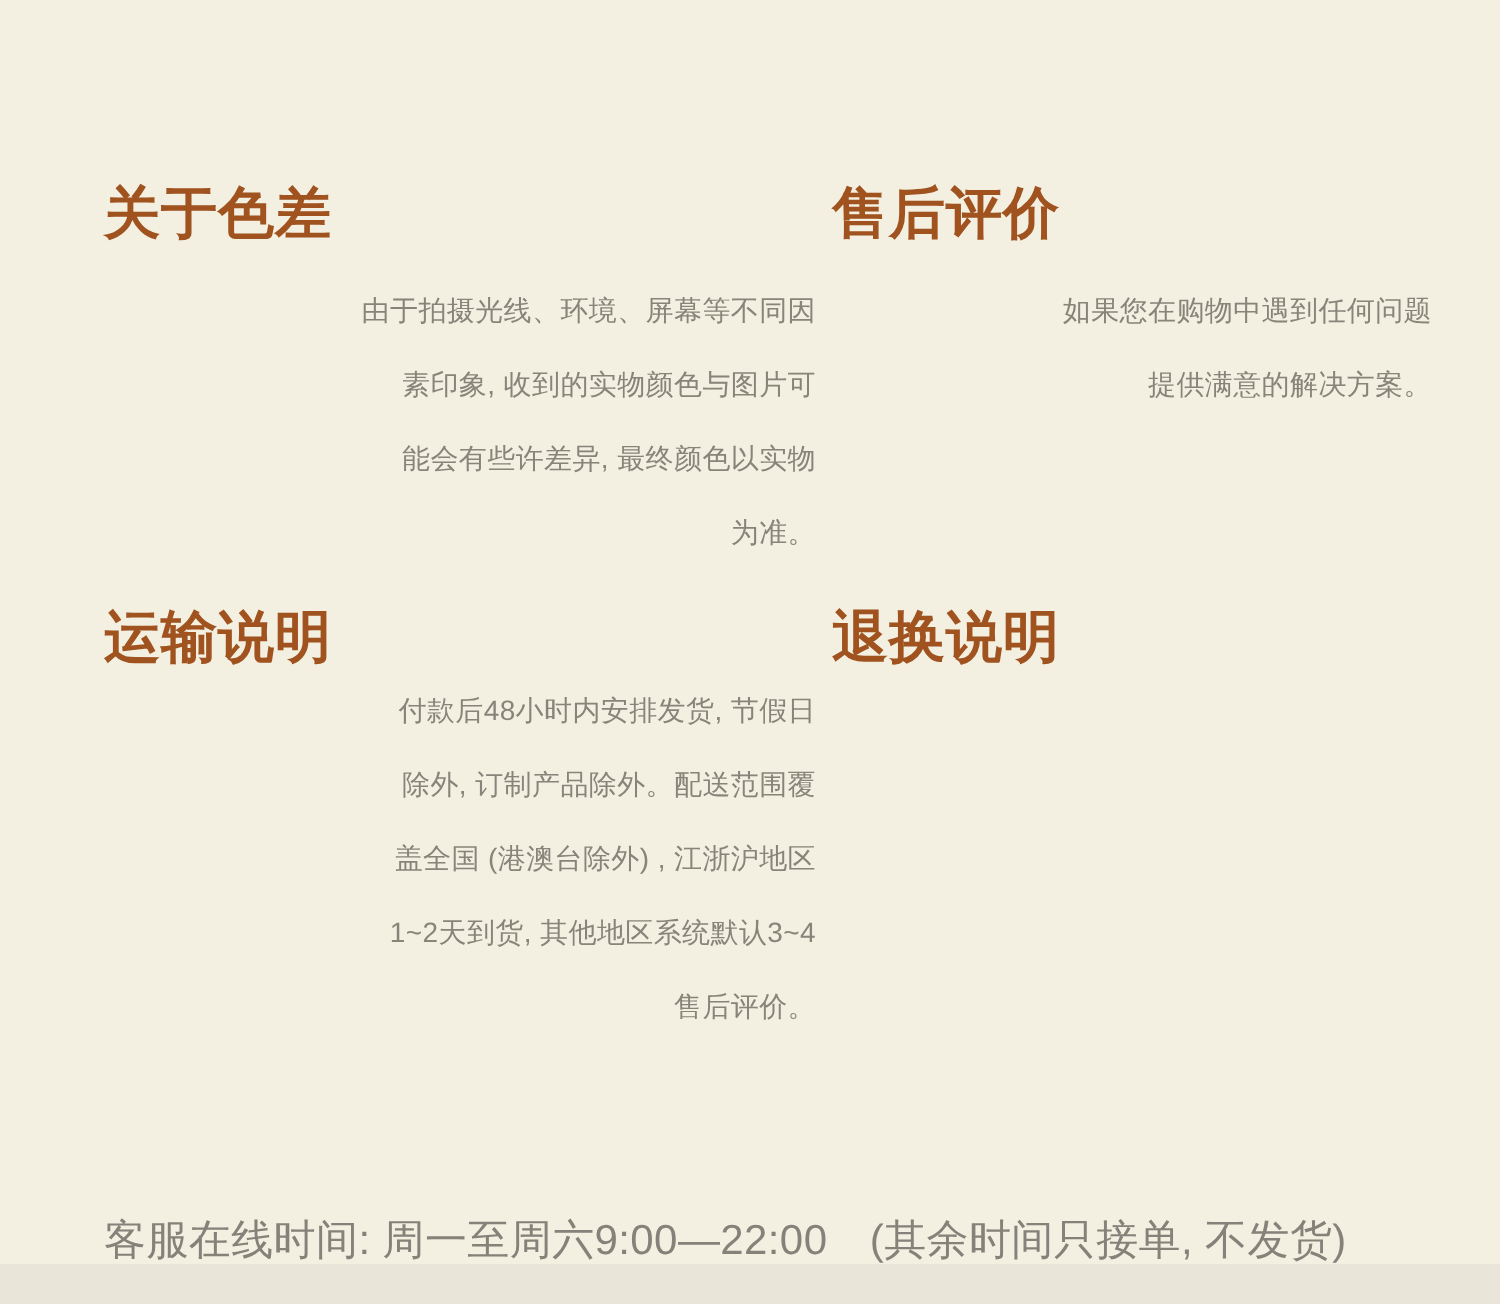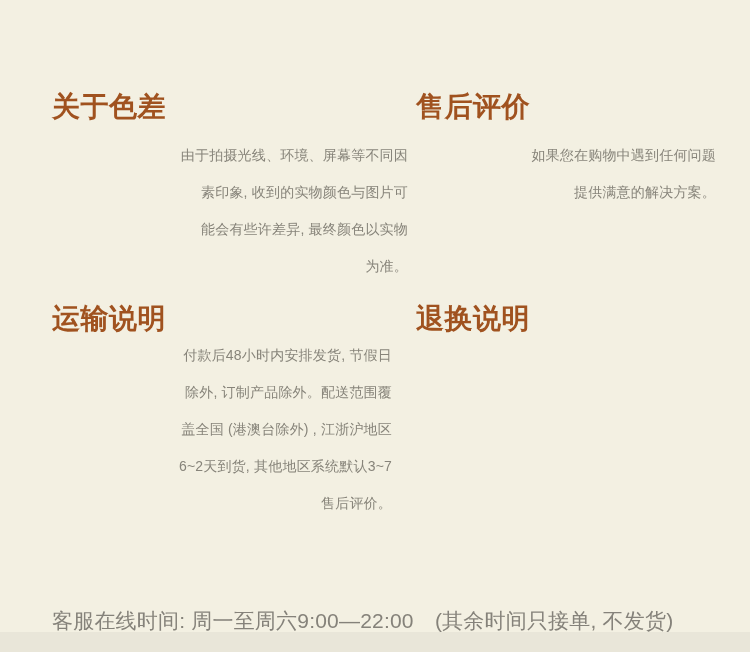--- a/index.html
+++ b/index.html
@@ -36,21 +36,21 @@
   }
   .sec-body .ln { white-space: pre; }
   
   .t1a { left: 52px;  top: 90px; }
   .t1b { left: 416px; top: 90px; }
   .b1a { left: 52px;  top: 137px; width: 356px; }
   .b1b { left: 416px; top: 137px; width: 300px; }
   
   .t2a { left: 52px;  top: 302px; }
   .t2b { left: 416px; top: 302px; }
-  .b2a { left: 36px;  top: 337px; width: 356px; }
+  .b2a { left: 52px;  top: 337px; width: 356px; }
   .b2b { left: 416px; top: 337px; width: 300px; }
   
   .footer {
     position: absolute;
     left: 52px;
     top: 531px;
     font-size: 21px;
     line-height: 36px;
     color: #85827a;
     letter-spacing: 0.2px;
@@ -84,21 +84,21 @@
   <div class="sec-body b1b">
     <div class="ln">如果您在购物中遇到任何问题</div>
     <div class="ln">提供满意的解决方案。</div>
   </div>
 
   <h2 class="sec-title t2a">运输说明</h2>
   <div class="sec-body b2a">
     <div class="ln">付款后48小时内安排发货, 节假日</div>
     <div class="ln">除外, 订制产品除外。配送范围覆</div>
     <div class="ln">盖全国 (港澳台除外) , 江浙沪地区</div>
-    <div class="ln">6~2天到货, 其他地区系统默认3~7</div>
+    <div class="ln">1~2天到货, 其他地区系统默认3~4</div>
     <div class="ln">售后评价。</div>
   </div>
 
   <h2 class="sec-title t2b">退换说明</h2>
 
   <div class="footer">
     <div>客服在线时间: 周一至周六9:00—22:00　(其余时间只接单, 不发货)</div>
     
   </div>
 

